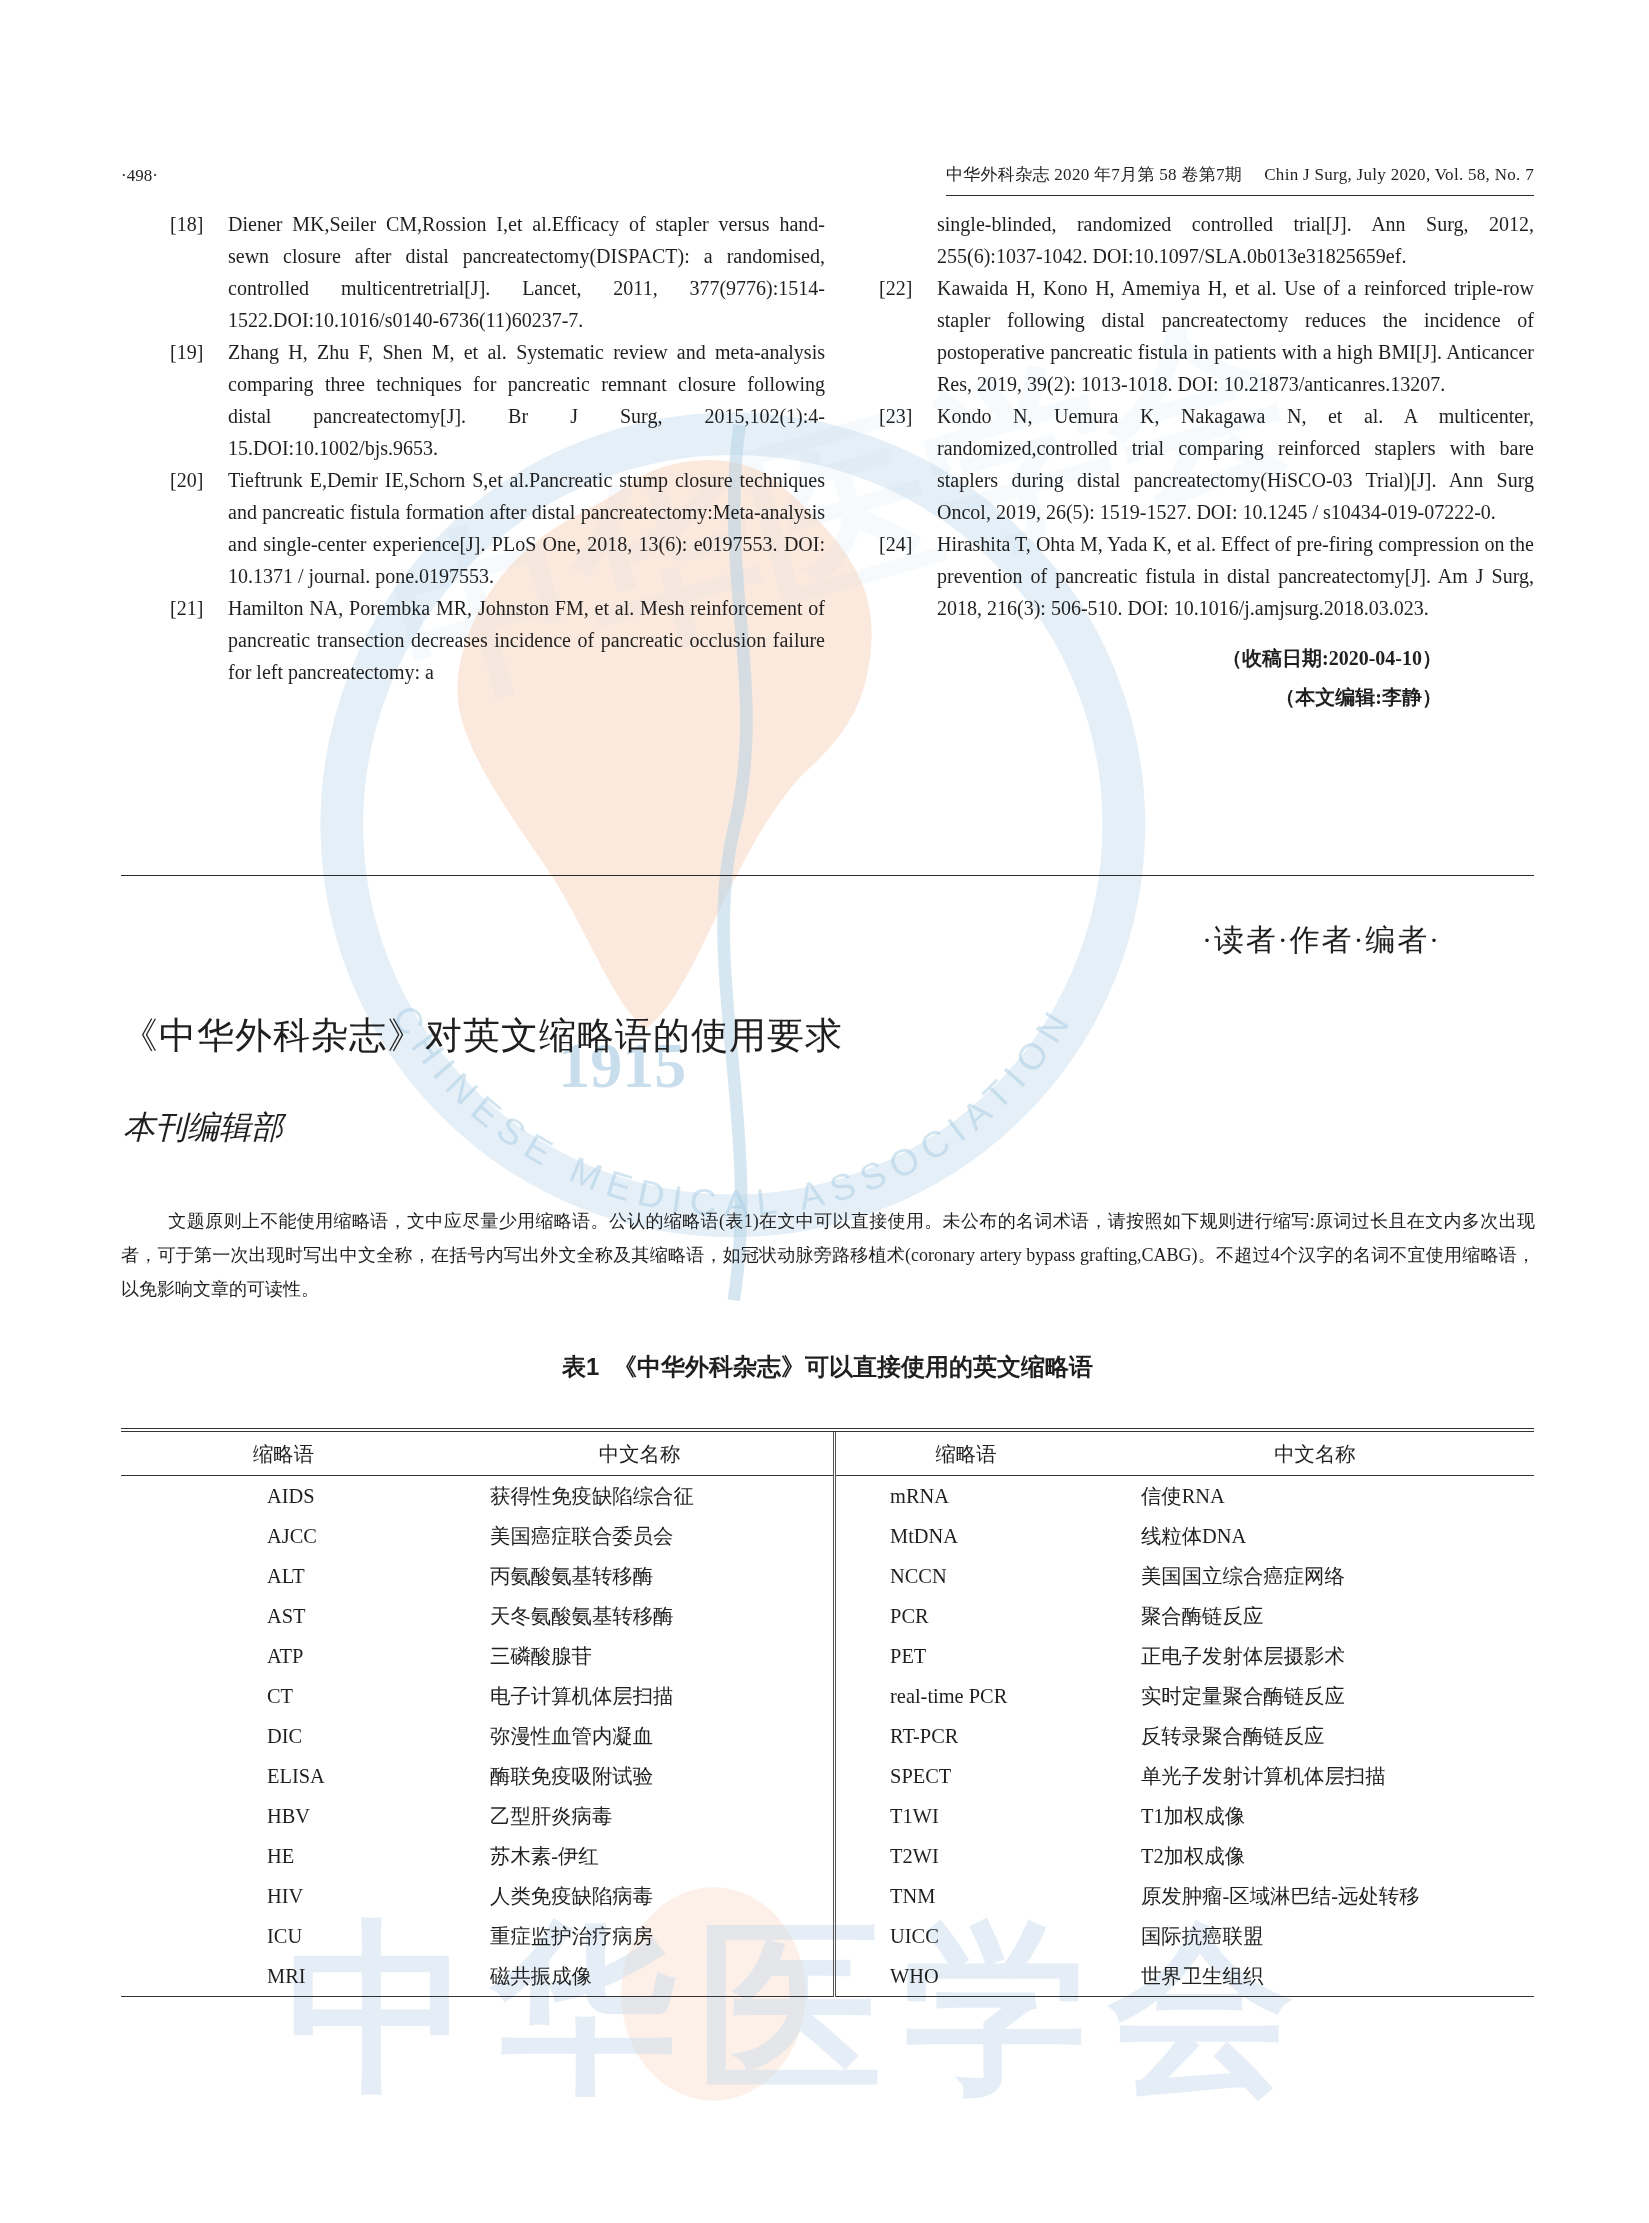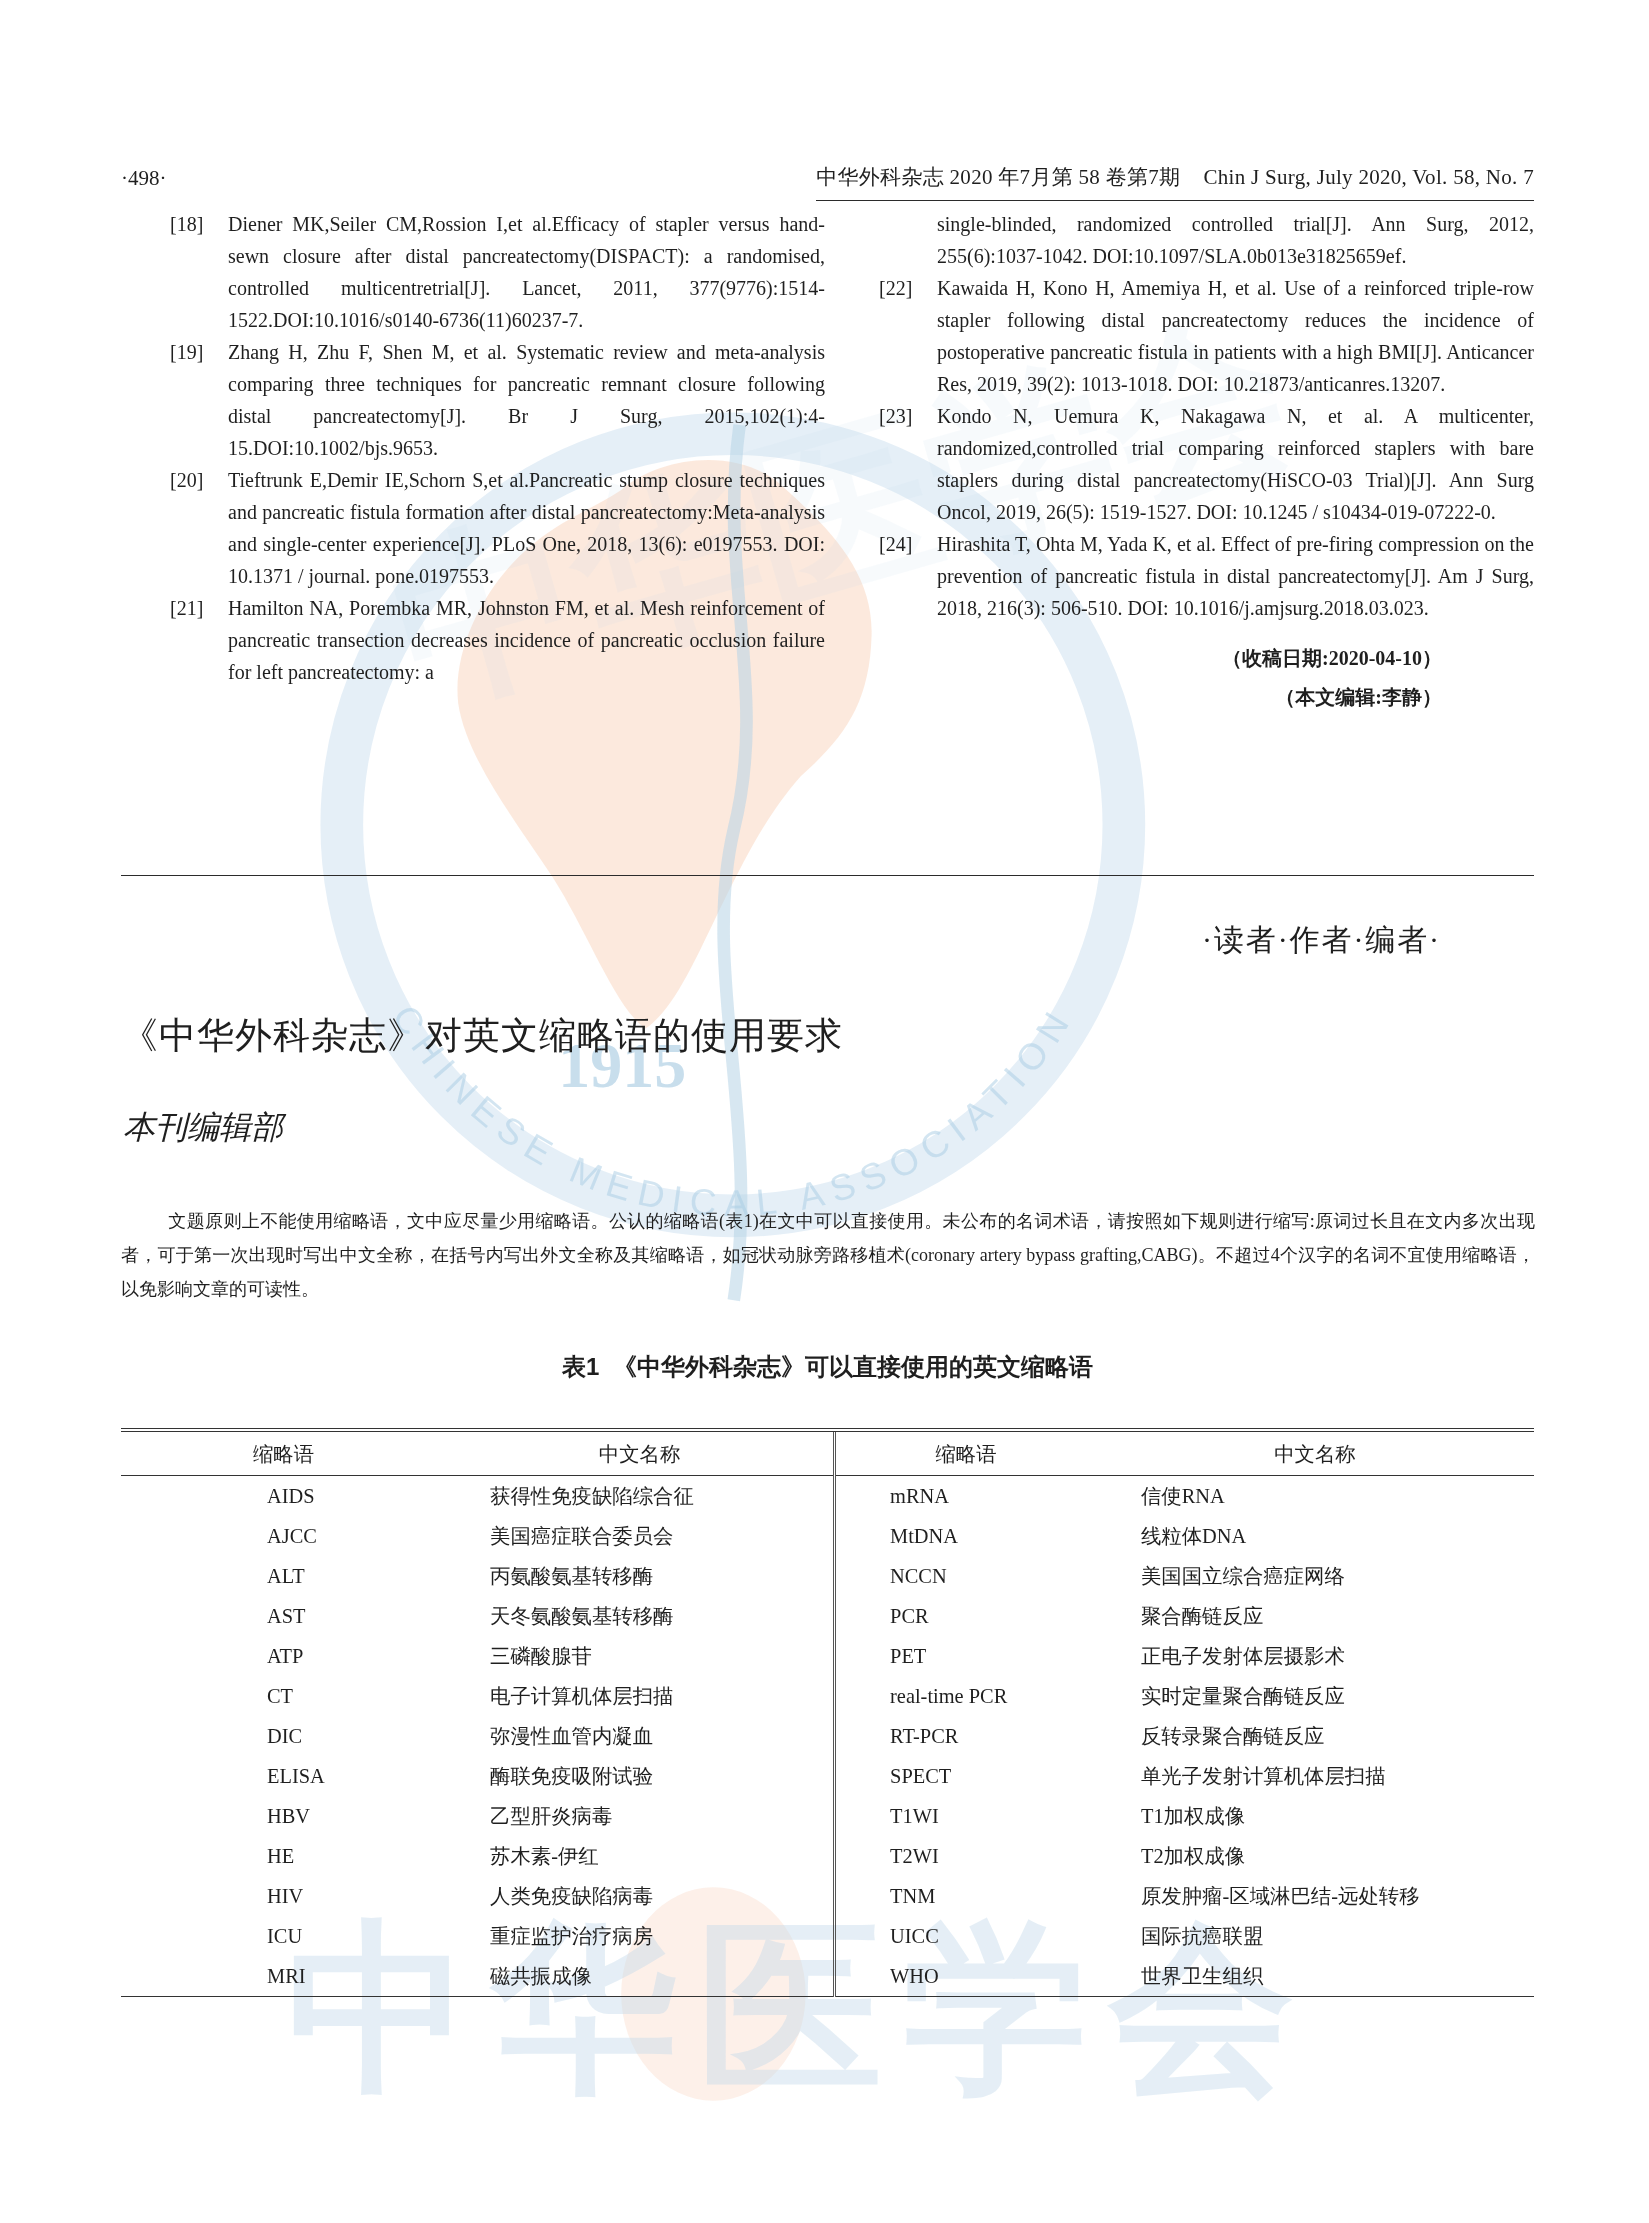--- a/index.html
+++ b/index.html
@@ -8,21 +8,21 @@
     background:#ffffff; overflow:hidden;
     font-family:"Liberation Serif","DejaVu Serif",serif;
     color:#1f1f1f;
   }
   .wm { position:absolute; left:0; top:0; z-index:0; pointer-events:none; }
   .content { position:relative; z-index:1; }
 
   
   .header { position:absolute; left:121px; right:116px; top:163px;
             display:flex; justify-content:space-between; align-items:flex-end;
-            font-size:21px; }
+            font-size:17px; }
   .header .pageno { padding-bottom:9.7px; }
   .header .jinfo { border-bottom:1.9px solid #2b2b2b; padding-bottom:8.7px; letter-spacing:0.3px; }
   .header .jinfo .en { margin-left:17.5px; }
 
   
   .refs { position:absolute; left:170px; right:116px; top:208px;
           display:flex; gap:54px; font-size:20px; line-height:32px; }
   .refs .col { flex:1; min-width:0; }
   .ref { display:flex; }
   .ref-label { width:58px; flex:none; }

